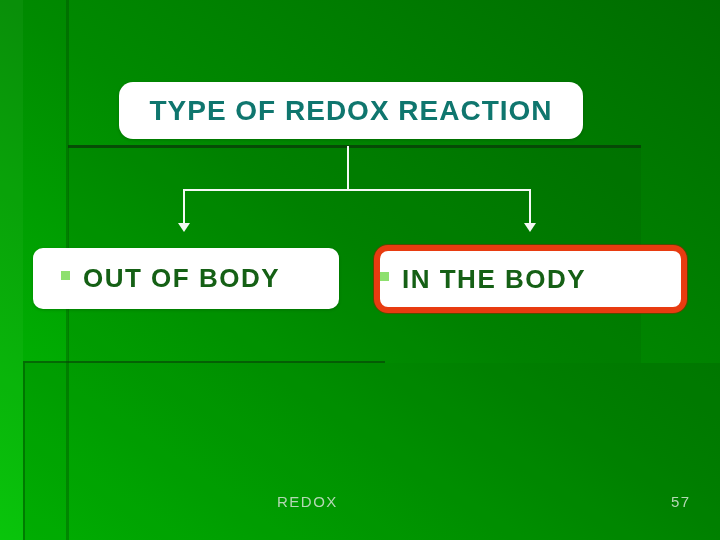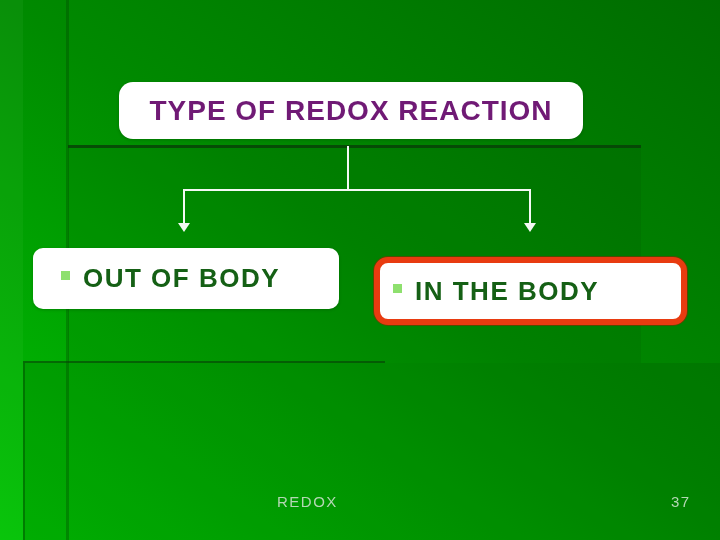--- a/index.html
+++ b/index.html
@@ -38,21 +38,21 @@
     background:rgba(0,60,0,0.42);
   }
   
   .title-box{
     position:absolute;left:119px;top:82px;width:464px;height:57px;
     background:#ffffff;border-radius:14px;
     display:flex;align-items:center;justify-content:center;
     box-shadow:0 1px 3px rgba(0,40,0,0.25);
   }
   .title-box span{
-    color:#701a75;font-size:28px;font-weight:bold;letter-spacing:1px;
+    color:#0f766e;font-size:28px;font-weight:bold;letter-spacing:1px;
     white-space:nowrap;
   }
   
   .conn{position:absolute;background:#f4f9f4;}
   .conn-stem{left:347px;top:146px;width:2px;height:44px;}
   .conn-bar{left:183px;top:189px;width:348px;height:2px;}
   .conn-drop-left{left:183px;top:189px;width:2px;height:36px;}
   .conn-drop-right{left:529px;top:189px;width:2px;height:36px;}
   .arrowhead{
     position:absolute;width:0;height:0;
@@ -63,24 +63,23 @@
   .arrow-right{left:524px;top:223px;}
   
   .node{
     position:absolute;background:#ffffff;border-radius:10px;
     display:flex;align-items:center;
     box-shadow:0 1px 3px rgba(0,40,0,0.25);
     box-sizing:border-box;
   }
   .node-out{left:33px;top:248px;width:306px;height:61px;padding-left:28px;}
   .node-in{
-    left:374px;top:245px;width:313px;height:68px;padding-left:13px;
+    left:374px;top:245px;width:313px;height:68px;padding-left:0;
     border:6px solid #e83b10;border-radius:14px;
     box-shadow:0 0 0 1px rgba(150,35,0,0.55);
-    margin-top:12px;
   }
   .bullet{
     width:9px;height:9px;background:#8ee06e;flex:0 0 auto;
     margin-top:-6px;
   }
   .node-label{
     color:#156015;font-size:26px;font-weight:bold;letter-spacing:1.5px;
     margin-left:13px;white-space:nowrap;
   }
   
@@ -117,15 +116,15 @@
     <span class="bullet"></span>
     <span class="node-label">OUT OF BODY</span>
   </div>
 
   <div class="node node-in">
     <span class="bullet"></span>
     <span class="node-label">IN THE BODY</span>
   </div>
 
   <div class="footer-text footer-center">REDOX</div>
-  <div class="footer-text page-number">37</div>
+  <div class="footer-text page-number">57</div>
 
 </div>
 
 </body></html>

